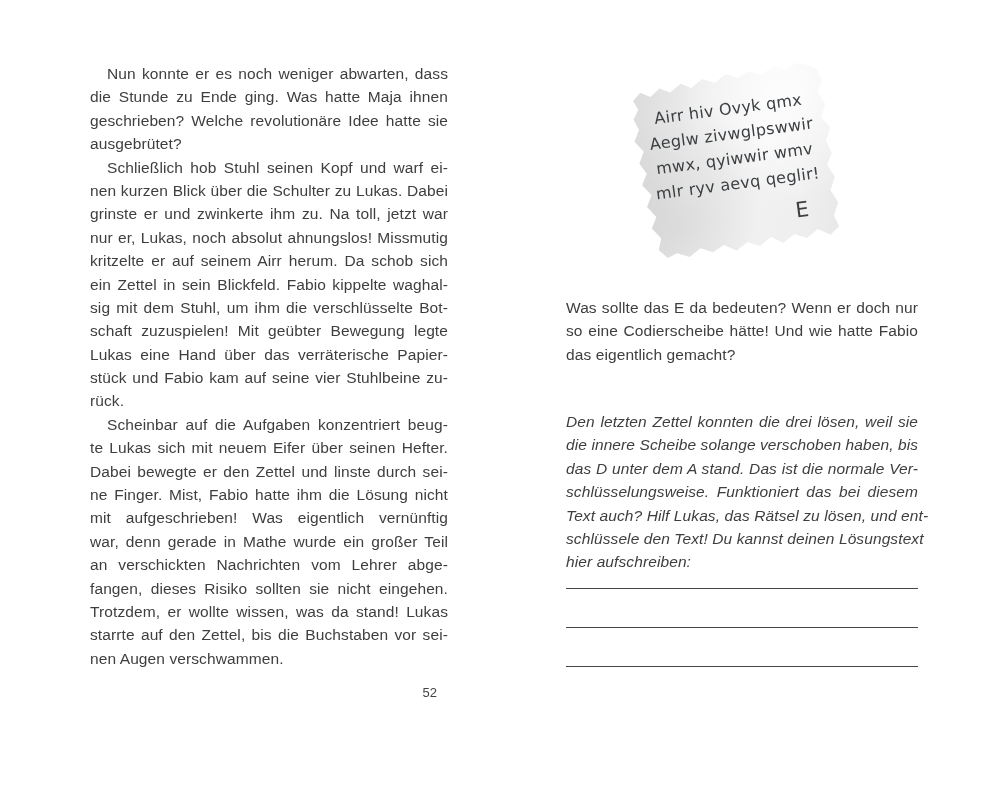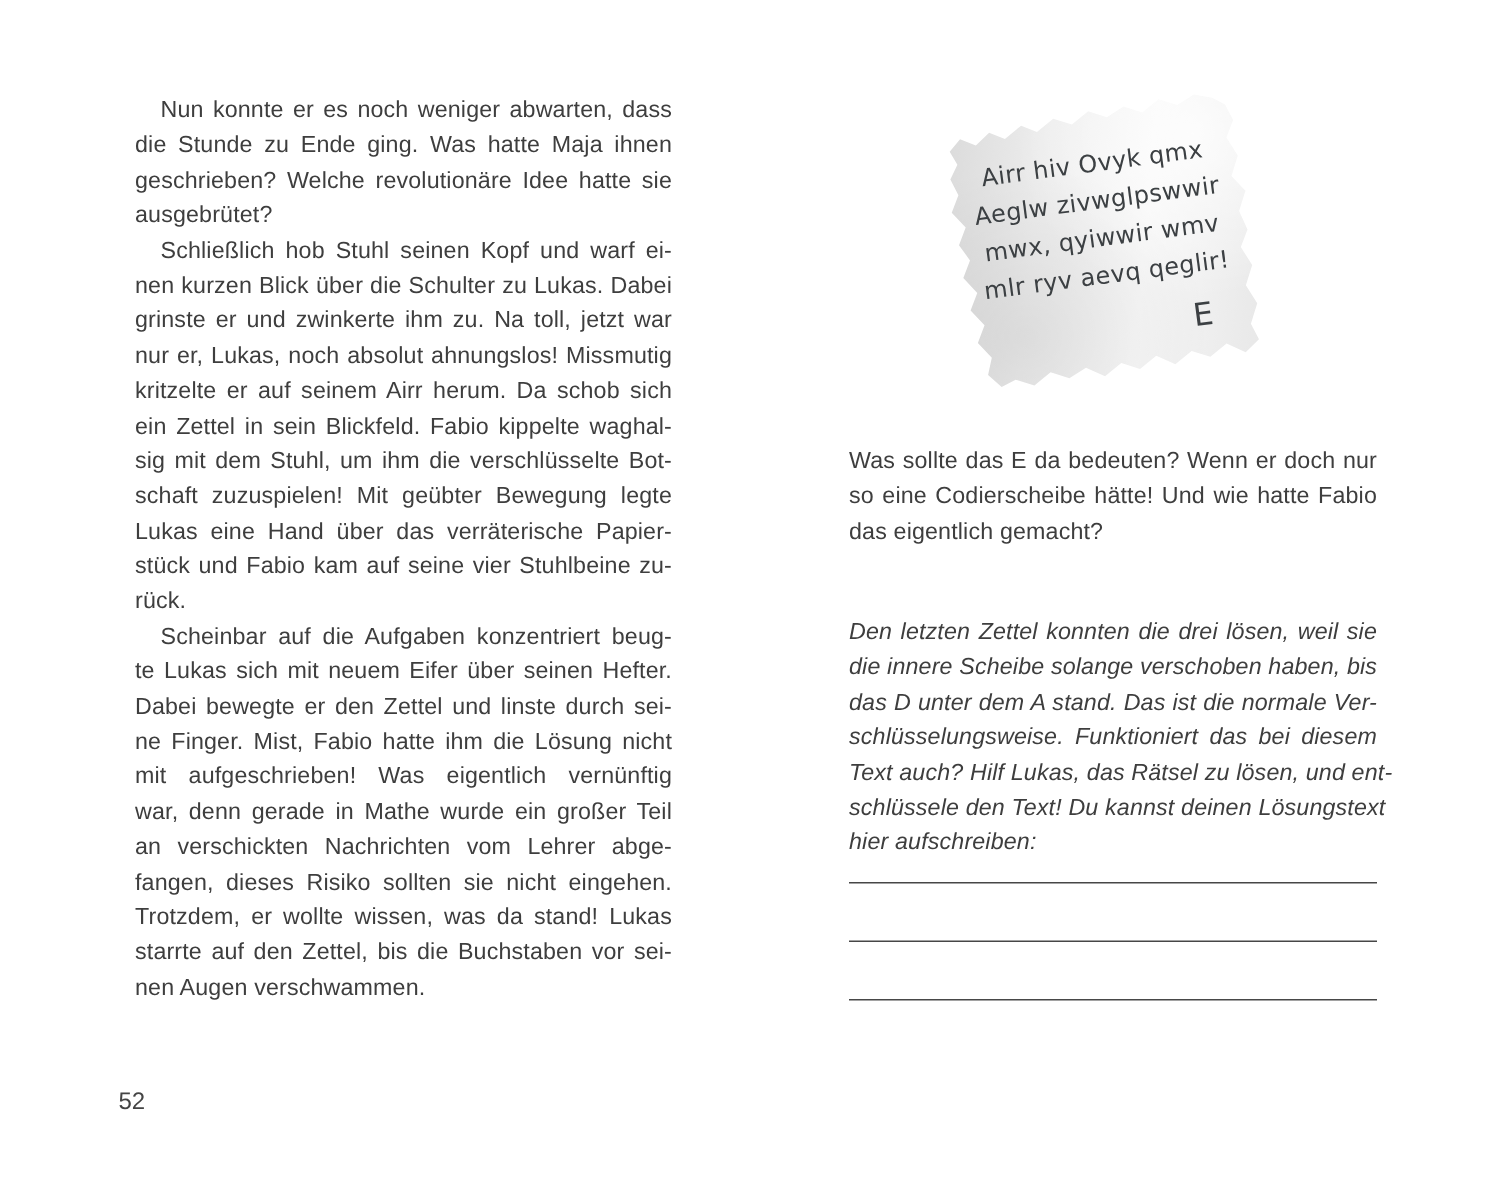--- a/index.html
+++ b/index.html
@@ -24,22 +24,22 @@
   .bl.indent{text-indent:17px;}
 
   
   .answer-line{
     position:absolute;left:566px;width:352px;height:0;
     border-top:1.6px solid #474747;
   }
 
   
   .pagenum{
-    position:absolute;top:726px;font-size:16px;line-height:18px;
-    text-align:left;color:#444444;
+    position:absolute;top:684px;font-size:13px;line-height:18px;
+    text-align:right;color:#444444;
   }
   .pagenum.left{left:79px;width:358px;}
   .pagenum.right{left:566px;width:352px;}
 
   
   .note{
     position:absolute;left:636px;top:70px;width:198px;height:184px;
     transform:rotate(-7.5deg);
   }
   .note-paper{

